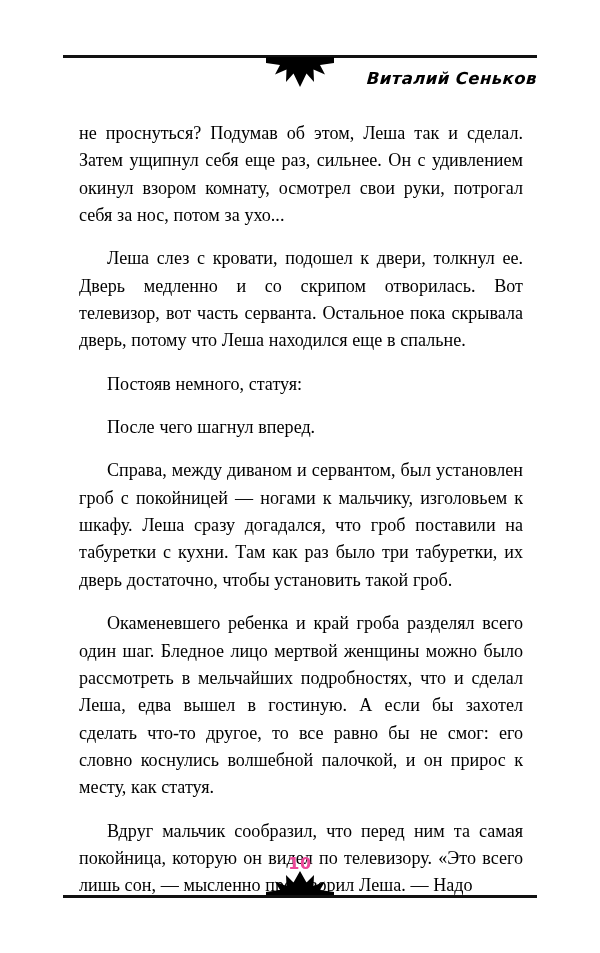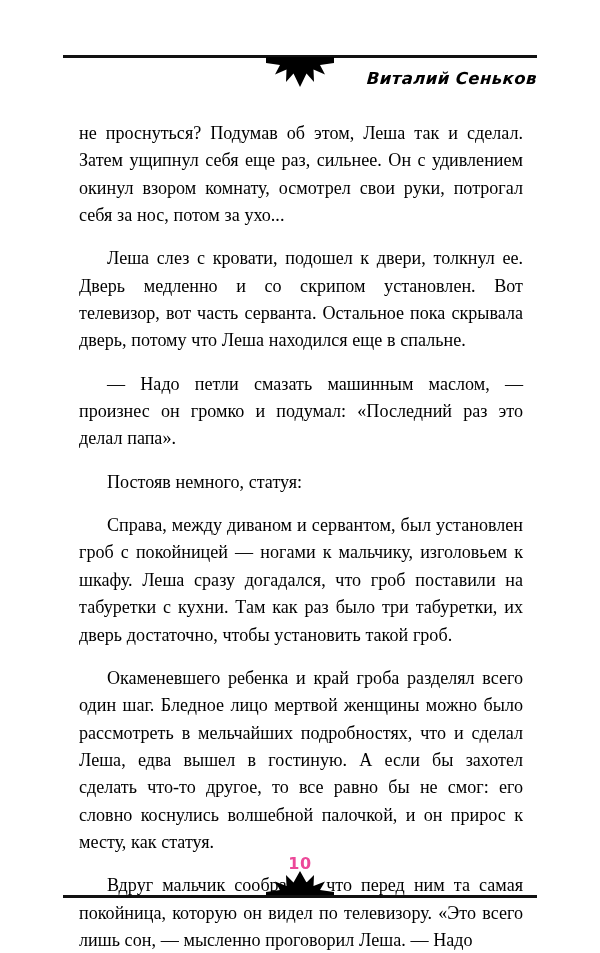--- a/index.html
+++ b/index.html
@@ -121,23 +121,23 @@
     <div class="ornament">
       <svg viewBox="0 0 68 30" xmlns="http://www.w3.org/2000/svg" aria-hidden="true">
         <path d="M34 30 L27.5 16.5 L20 25 L20.5 12.5 L9 17.5 L14 8 L0 6 L0 0 L68 0 L68 6 L54 8 L59 17.5 L47.5 12.5 L48 25 L40.5 16.5 Z" fill="#000000"></path>
       </svg>
     </div>
     <div class="author-name">Виталий Сеньков</div>
   </div>
 
   <div class="text-block">
     <p class="para no-indent">не проснуться? Подумав об этом, Леша так и сделал. Затем ущипнул себя еще раз, сильнее. Он с удивлением окинул взором комнату, осмотрел свои руки, потрогал себя за нос, потом за ухо...</p>
-    <p class="para">Леша слез с кровати, подошел к двери, толкнул ее. Дверь медленно и со скрипом установлен. Вот телевизор, вот часть серванта. Остальное пока скрывала дверь, потому что Леша находился еще в спальне.</p>
-    <p class="para">— Надо петли смазать машинным маслом, — произнес он громко и подумал: «Последний раз это делал папа».</p>
+    <p class="para">Леша слез с кровати, подошел к двери, толкнул ее. Дверь медленно и со скрипом отворилась. Вот телевизор, вот часть серванта. Остальное пока скрывала дверь, потому что Леша находился еще в спальне.</p>
     <p class="para">Постояв немного, статуя:</p>
+    <p class="para">После чего шагнул вперед.</p>
     <p class="para">Справа, между диваном и сервантом, был установлен гроб с покойницей — ногами к мальчику, изголовьем к шкафу. Леша сразу догадался, что гроб поставили на табуретки с кухни. Там как раз было три табуретки, их дверь достаточно, чтобы установить такой гроб.</p>
     <p class="para">Окаменевшего ребенка и край гроба разделял всего один шаг. Бледное лицо мертвой женщины можно было рассмотреть в мельчайших подробностях, что и сделал Леша, едва вышел в гостиную. А если бы захотел сделать что-то другое, то все равно бы не смог: его словно коснулись волшебной палочкой, и он прирос к месту, как статуя.</p>
     <p class="para">Вдруг мальчик сообразил, что перед ним та самая покойница, которую он видел по телевизору. «Это всего лишь сон, — мысленно проговорил Леша. — Надо</p>
   </div>
 
   <div class="folio">
     <div class="page-number">10</div>
     <div class="ornament-foot">
       <svg viewBox="0 0 68 26" xmlns="http://www.w3.org/2000/svg" aria-hidden="true">
         <path d="M34 0 L40.5 11.5 L48 4 L47.5 15 L59 10.5 L54 19 L68 21 L68 26 L0 26 L0 21 L14 19 L9 10.5 L20.5 15 L20 4 L27.5 11.5 Z" fill="#000000"></path>

